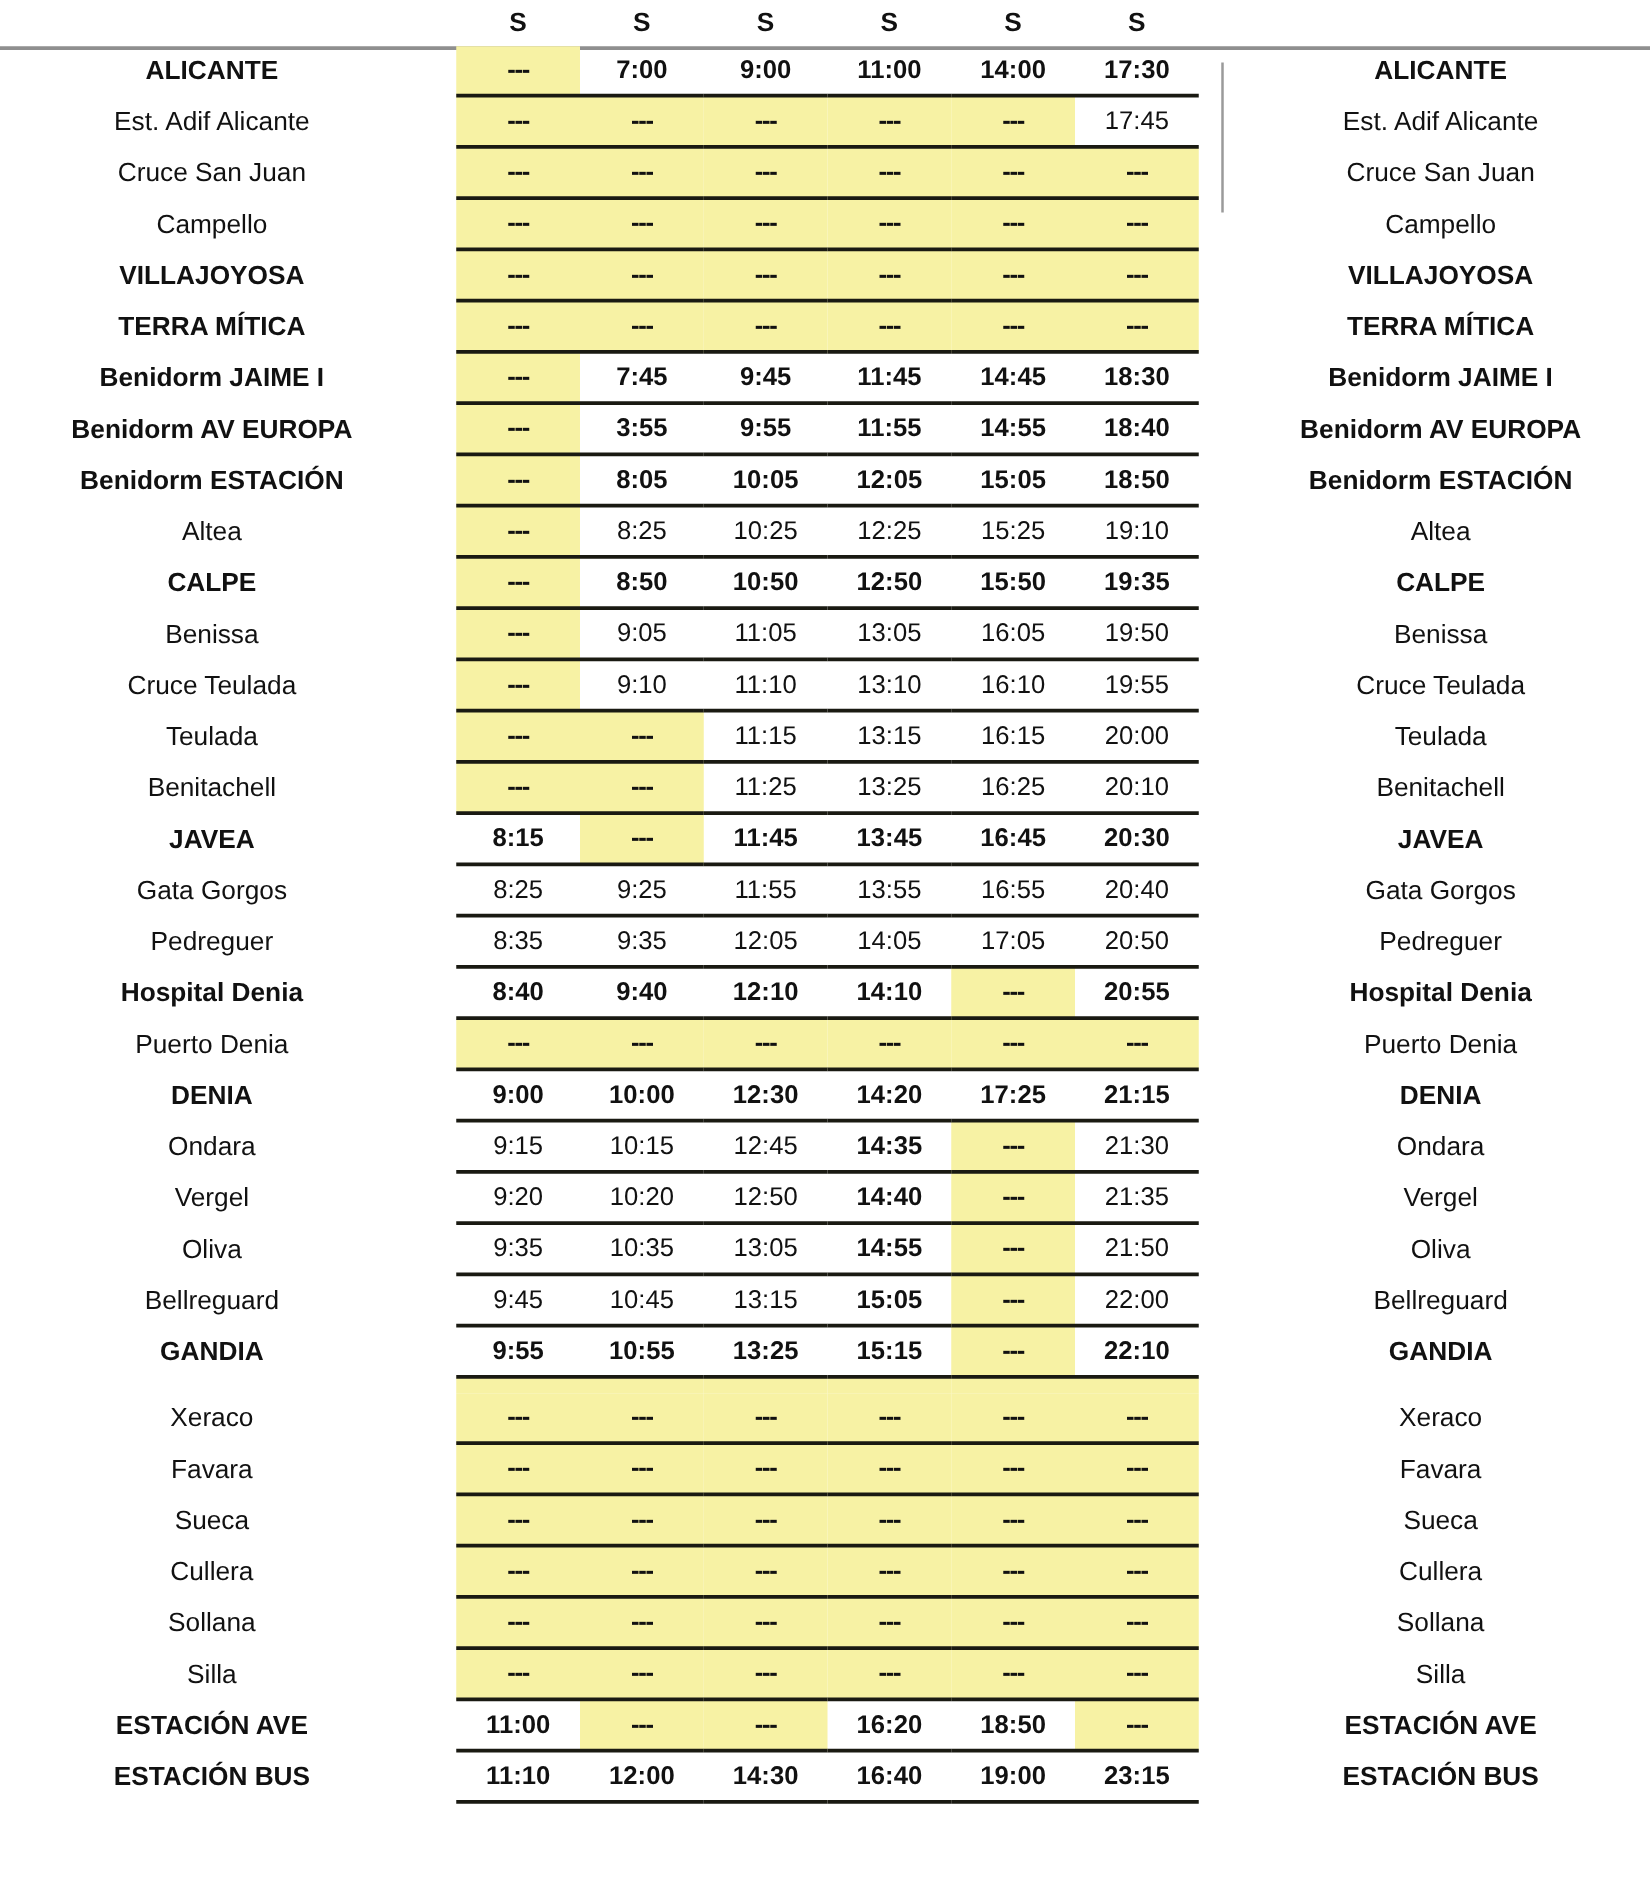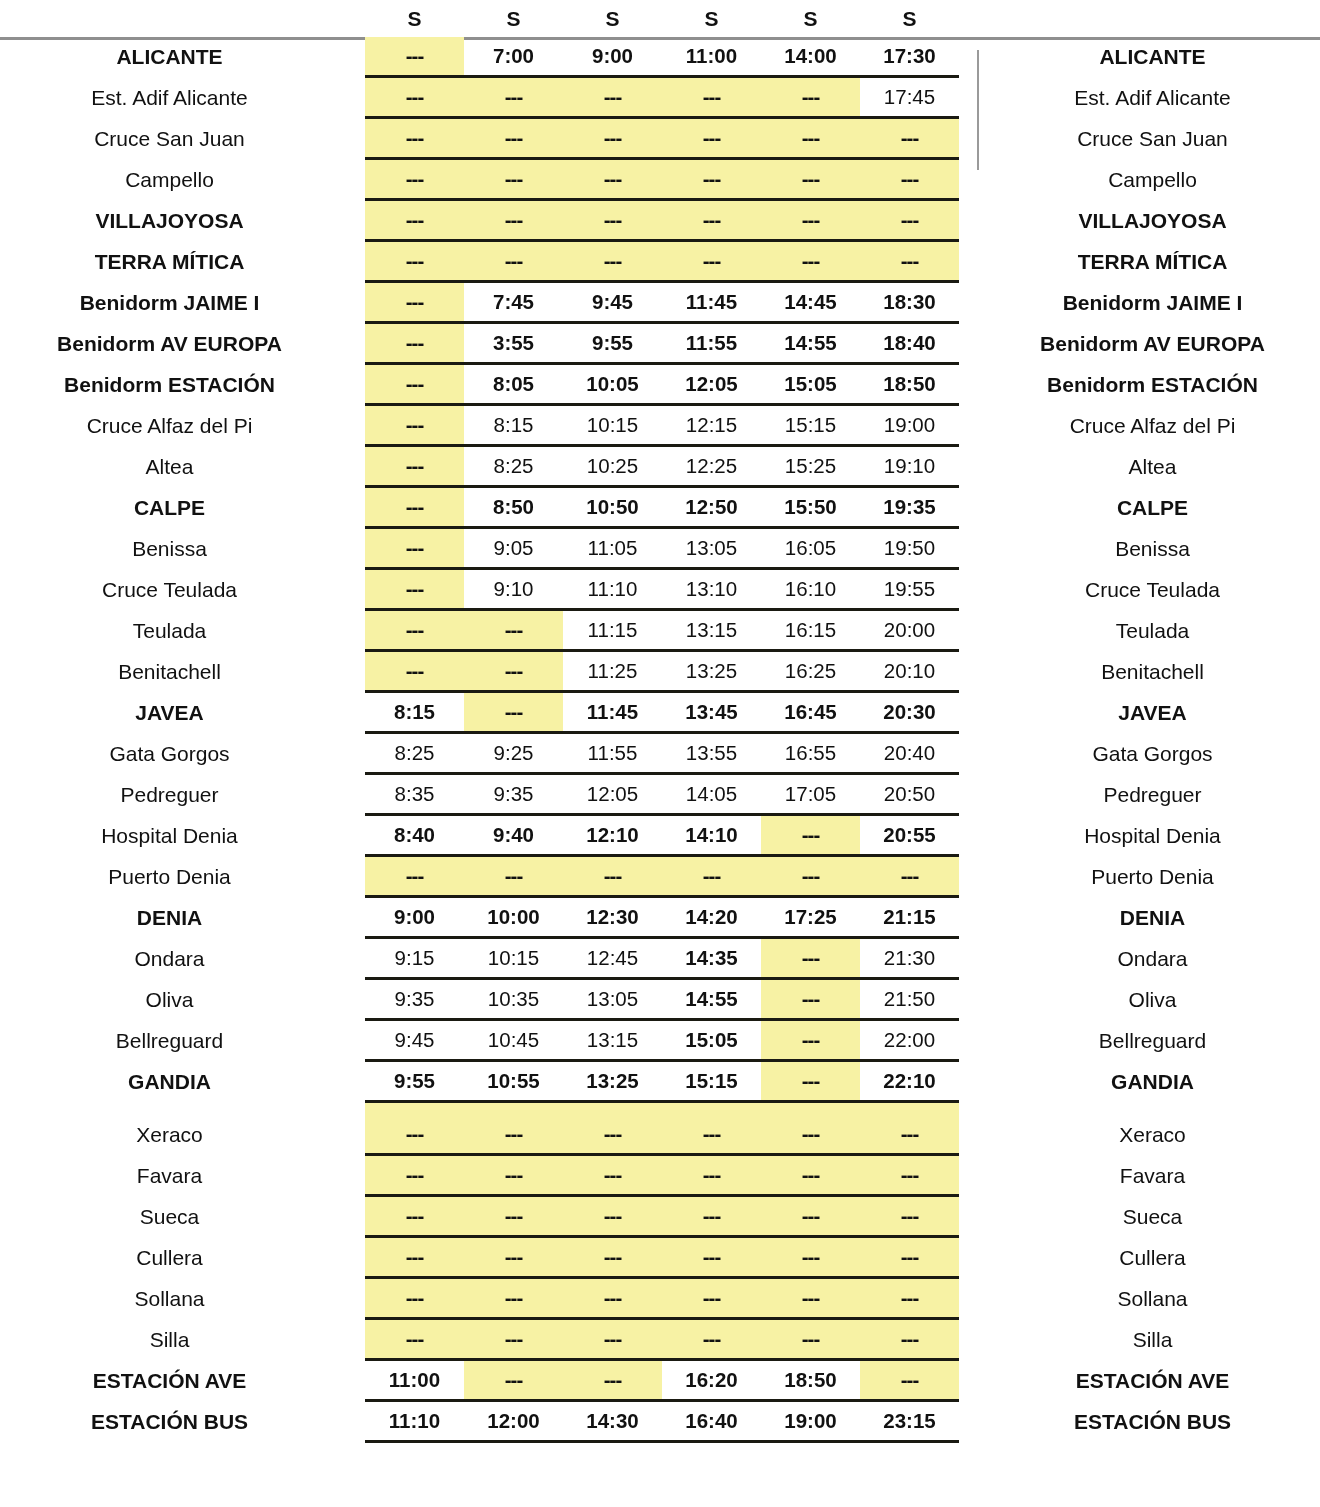--- a/index.html
+++ b/index.html
@@ -67,21 +67,21 @@
 
   
   tr.spacer td{height:12px;border:none;}
   tr.spacer td.tcell{border:none;}
 
   .b{font-weight:bold;}
   .hl{background:#f7f2a4;}
   .dash{letter-spacing:-1px;font-weight:bold;}
 
   
-  .c-hospital{color:#a2b72c;font-weight:normal;}
+  .c-hospital{color:#a2b72c;font-weight:bold;}
   .c-puerto{color:#e6189c;font-weight:normal;}
 </style>
 </head>
 <body>
 
 <div class="sheet">
   <div class="top-rule"></div>
   <div class="v-divider"></div>
 
   <table class="tt">
@@ -190,30 +190,20 @@
           <td class="lbl b">Benidorm ESTACIÓN</td>
           <td class="tcell hl b dash">---</td>
           <td class="tcell b">8:05</td>
           <td class="tcell b">10:05</td>
           <td class="tcell b">12:05</td>
           <td class="tcell b">15:05</td>
           <td class="tcell b">18:50</td>
           <td class="rlbl b">Benidorm ESTACIÓN</td>
         </tr>
         <tr class="r">
-          <td class="lbl">Cruce Alfaz del Pi</td>
-          <td class="tcell hl dash">---</td>
-          <td class="tcell">8:15</td>
-          <td class="tcell">10:15</td>
-          <td class="tcell">12:15</td>
-          <td class="tcell">15:15</td>
-          <td class="tcell">19:00</td>
-          <td class="rlbl">Cruce Alfaz del Pi</td>
-        </tr>
-        <tr class="r">
           <td class="lbl">Altea</td>
           <td class="tcell hl dash">---</td>
           <td class="tcell">8:25</td>
           <td class="tcell">10:25</td>
           <td class="tcell">12:25</td>
           <td class="tcell">15:25</td>
           <td class="tcell">19:10</td>
           <td class="rlbl">Altea</td>
         </tr>
         <tr class="r">
@@ -330,20 +320,30 @@
           <td class="lbl">Ondara</td>
           <td class="tcell">9:15</td>
           <td class="tcell">10:15</td>
           <td class="tcell">12:45</td>
           <td class="tcell b">14:35</td>
           <td class="tcell hl dash">---</td>
           <td class="tcell">21:30</td>
           <td class="rlbl">Ondara</td>
         </tr>
         <tr class="r">
+          <td class="lbl">Vergel</td>
+          <td class="tcell">9:20</td>
+          <td class="tcell">10:20</td>
+          <td class="tcell">12:50</td>
+          <td class="tcell b">14:40</td>
+          <td class="tcell hl dash">---</td>
+          <td class="tcell">21:35</td>
+          <td class="rlbl">Vergel</td>
+        </tr>
+        <tr class="r">
           <td class="lbl">Oliva</td>
           <td class="tcell">9:35</td>
           <td class="tcell">10:35</td>
           <td class="tcell">13:05</td>
           <td class="tcell b">14:55</td>
           <td class="tcell hl dash">---</td>
           <td class="tcell">21:50</td>
           <td class="rlbl">Oliva</td>
         </tr>
         <tr class="r">

